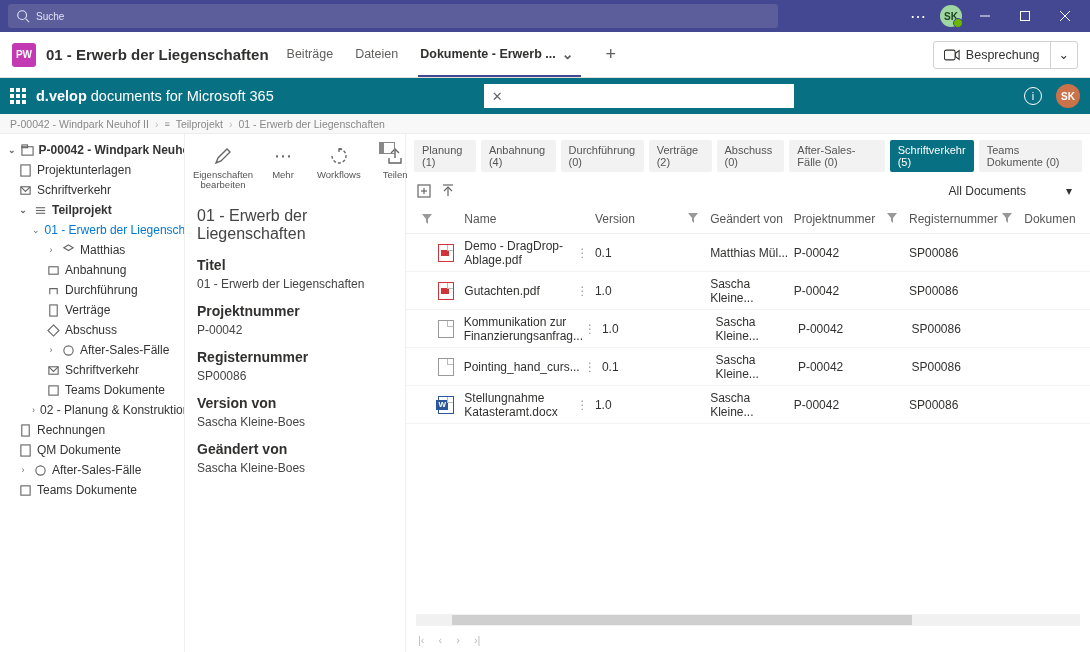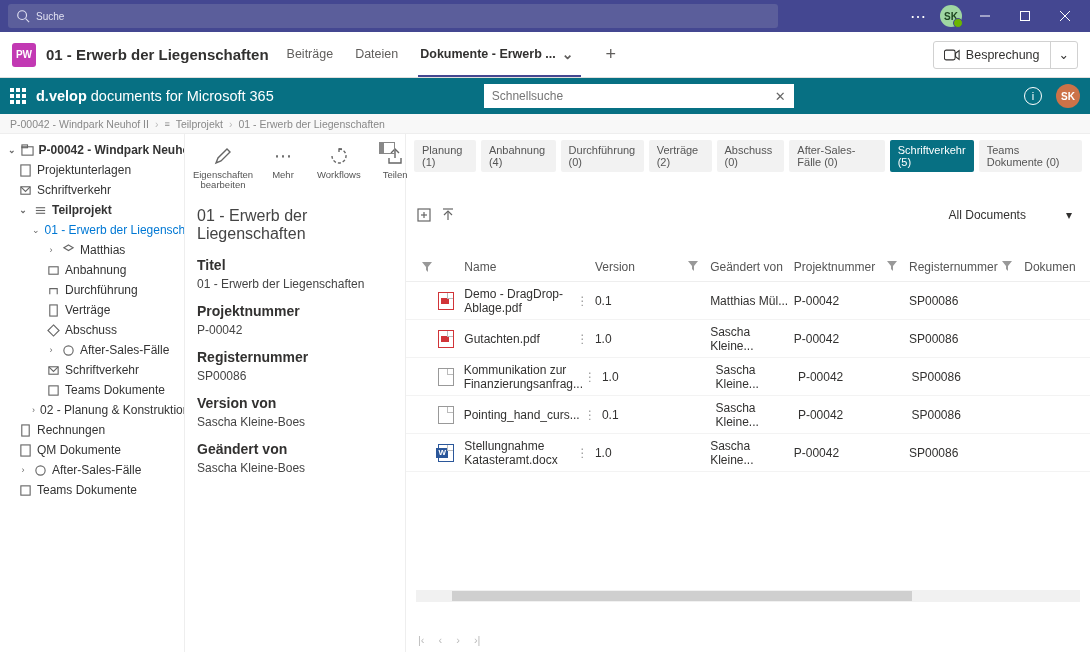--- a/index.html
+++ b/index.html
@@ -74,21 +74,21 @@
 .tb-item .ico { width: 24px; height: 24px; display: flex; align-items: center; justify-content: center; }
 .tb-item .ico svg { width: 20px; height: 20px; fill: none; stroke: #666; stroke-width: 1.4; }
 .tb-item .lbl { font-size: 9.5px; text-align: center; line-height: 1.1; margin-top: 2px; }
 .panel-toggle { position: absolute; top: 8px; right: 10px; width: 16px; height: 12px; border: 1px solid #888; cursor: pointer; }
 .panel-toggle::after { content: ""; position: absolute; left: 0; top: 0; width: 4px; height: 100%; background: #888; }
 .mid-title { font-size: 16px; color: #444; margin: 16px 0 14px; }
 .prop-label { font-size: 14px; font-weight: 700; margin-top: 12px; }
 .prop-value { font-size: 12px; margin-top: 4px; color: #444; }
 
 
-.maincol { flex: 1; display: flex; flex-direction: column; overflow: hidden; gap: 24px; }
+.maincol { flex: 1; display: flex; flex-direction: column; overflow: hidden; }
 .cat-tabs { display: flex; gap: 5px; padding: 6px 8px; font-size: 11px; }
 .cat-tab { padding: 4px 8px; background: #f2f2f2; color: #555; border-radius: 2px; cursor: pointer; }
 .cat-tab.active { background: #077083; color: #fff; }
 .table-tools { display: flex; align-items: center; padding: 4px 10px; gap: 8px; }
 .table-tools .il { width: 16px; height: 16px; cursor: pointer; }
 .table-tools .il svg { width: 16px; height: 16px; fill: none; stroke: #666; stroke-width: 1.2; }
 .table-tools .spacer { flex: 1; }
 .alldocs { font-size: 12px; padding: 2px 8px; border: 0; background: transparent; cursor: pointer; display: flex; align-items: center; gap: 40px; }
 .grid { flex: 1; overflow: auto; }
 .grid-head, .grid-row { display: flex; align-items: center; padding: 0 10px; }
@@ -186,21 +186,20 @@
       <span></span>
       <span></span>
       <span></span>
       <span></span>
       <span></span>
       <span></span>
       <span></span>
     </div>
   <div class="dvelop-title"><b>d.velop</b> <span>documents for Microsoft 365</span></div>
   <div class="quick-search">
-    <input placeholder="Schnellsuche" style="">
     <span class="xbtn">✕</span>
   </div>
   <div class="dvelop-spacer"></div>
   <div class="dvelop-info">i</div>
   <div class="dvelop-avatar">SK</div>
 </div>
 
 <div class="crumb-bar">
   <span>P-00042 - Windpark Neuhof II</span>
     <span class="sep">›</span>

